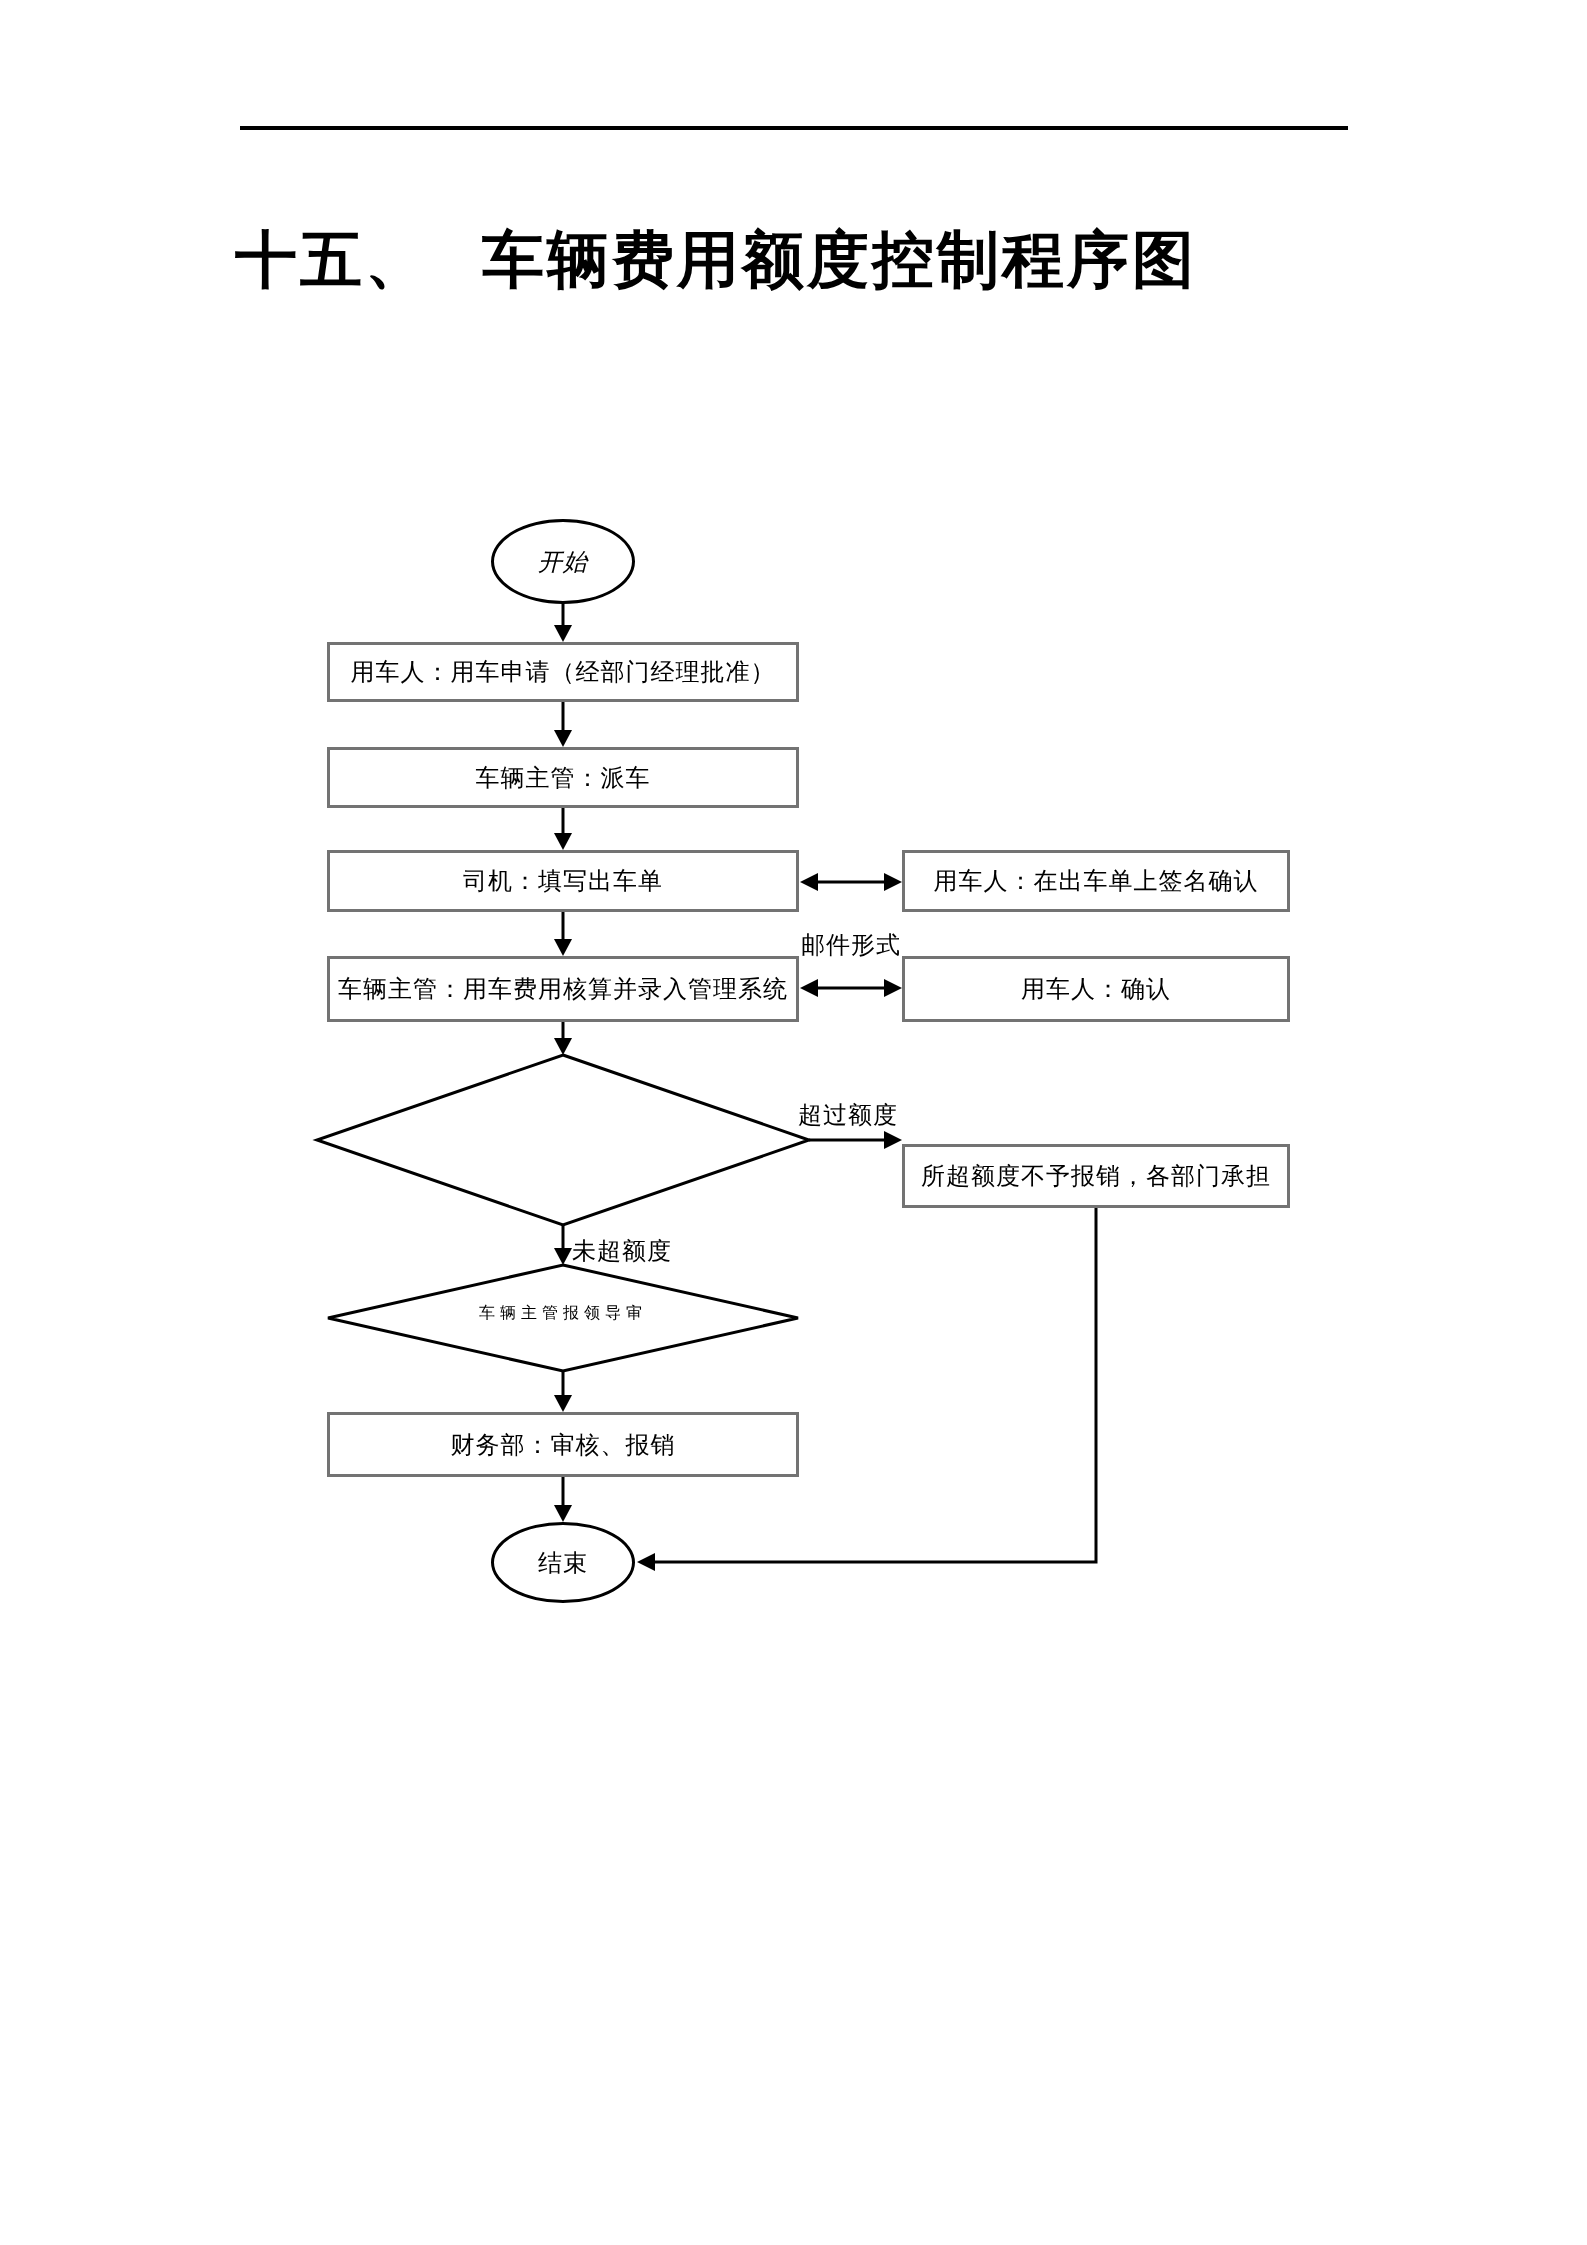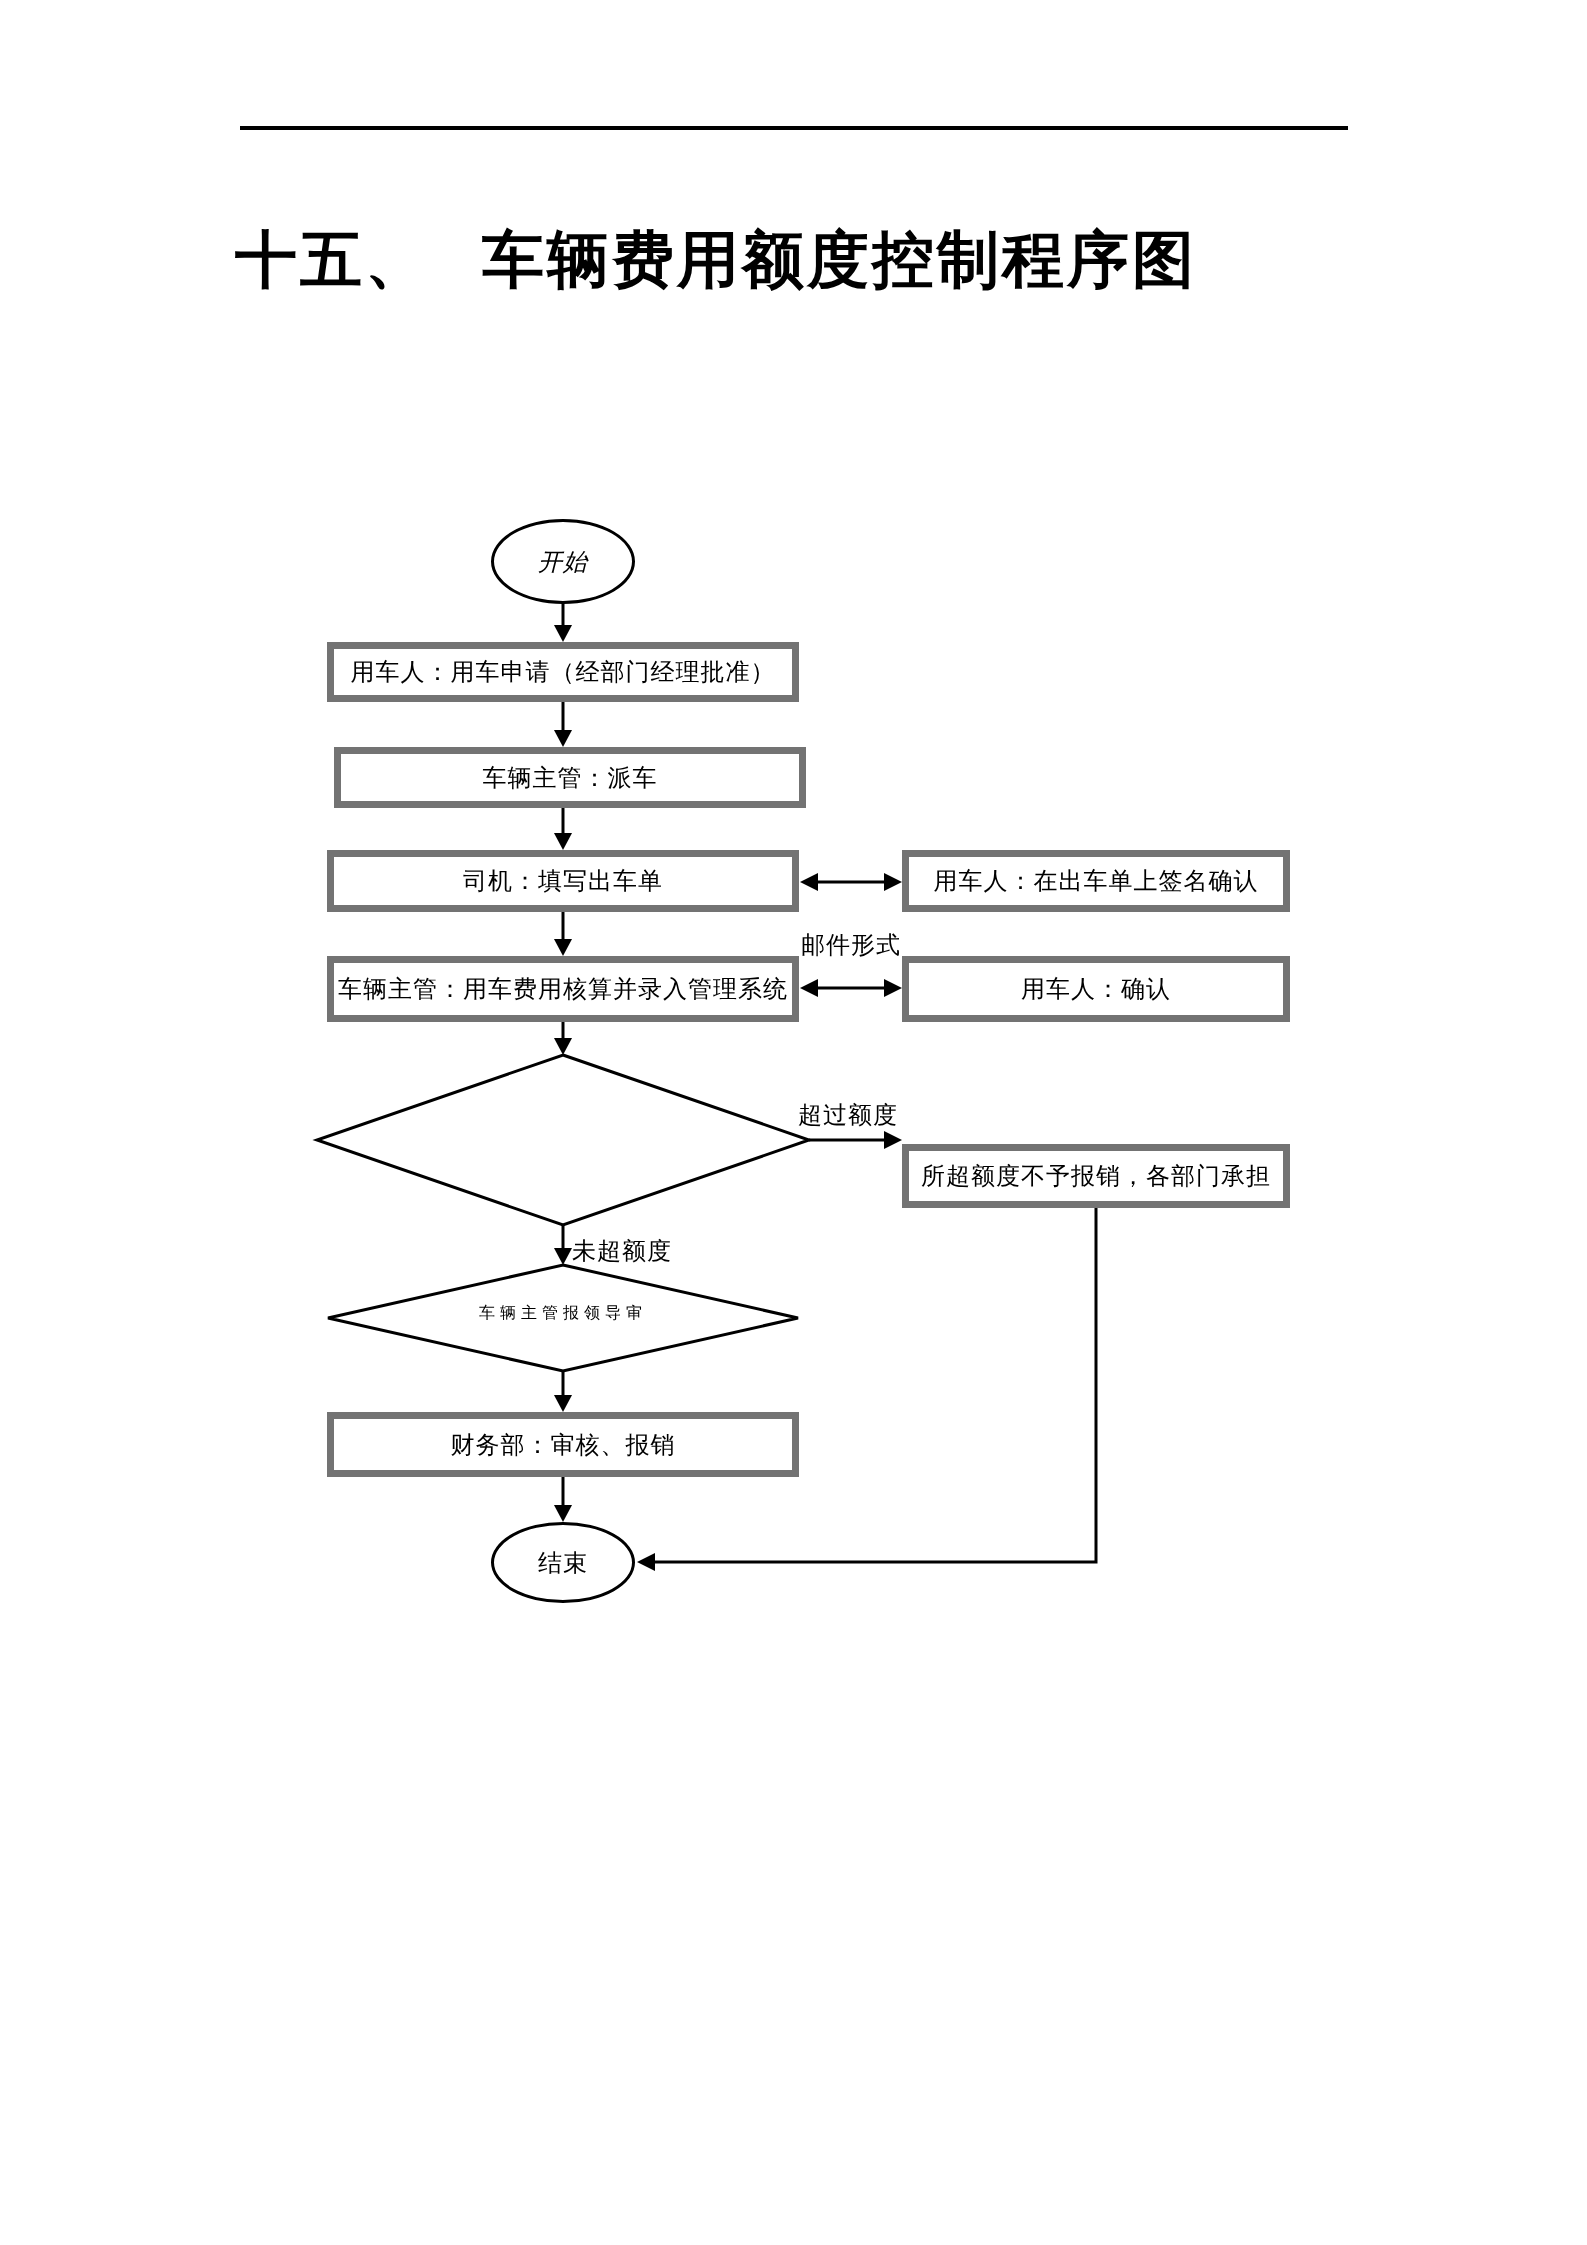--- a/index.html
+++ b/index.html
@@ -32,21 +32,21 @@
   .node {
     position: absolute;
     display: flex;
     align-items: center;
     justify-content: center;
     text-align: center;
     font-size: 24px;
     letter-spacing: 1px;
     background: #ffffff;
   }
-  .rect { border: 7px solid #737373; }
+  .rect { border: 3px solid #737373; }
   .oval { border: 3px solid #000; border-radius: 50%; }
   .freefloat {
     position: absolute;
     font-size: 24px;
     letter-spacing: 1px;
     text-align: center;
     white-space: nowrap;
   }
   .diamond-text {
     position: absolute;
@@ -125,21 +125,21 @@
   </svg>
 
   <div class="node oval" style="left:491px; top:519px; width:144px; height:85px;font-style:italic;">
     <span>开始</span>
   </div>
 
   <div class="node rect" style="left:327px; top:642px; width:472px; height:60px;">
     <span>用车人：用车申请（经部门经理批准）</span>
   </div>
 
-  <div class="node rect" style="left:334px; top:747px; width:472px; height:61px;">
+  <div class="node rect" style="left:327px; top:747px; width:472px; height:61px;">
     <span>车辆主管：派车</span>
   </div>
 
   <div class="node rect" style="left:327px; top:850px; width:472px; height:62px;">
     <span>司机：填写出车单</span>
   </div>
 
   <div class="node rect" style="left:902px; top:850px; width:388px; height:62px;">
     <span>用车人：在出车单上签名确认</span>
   </div>

